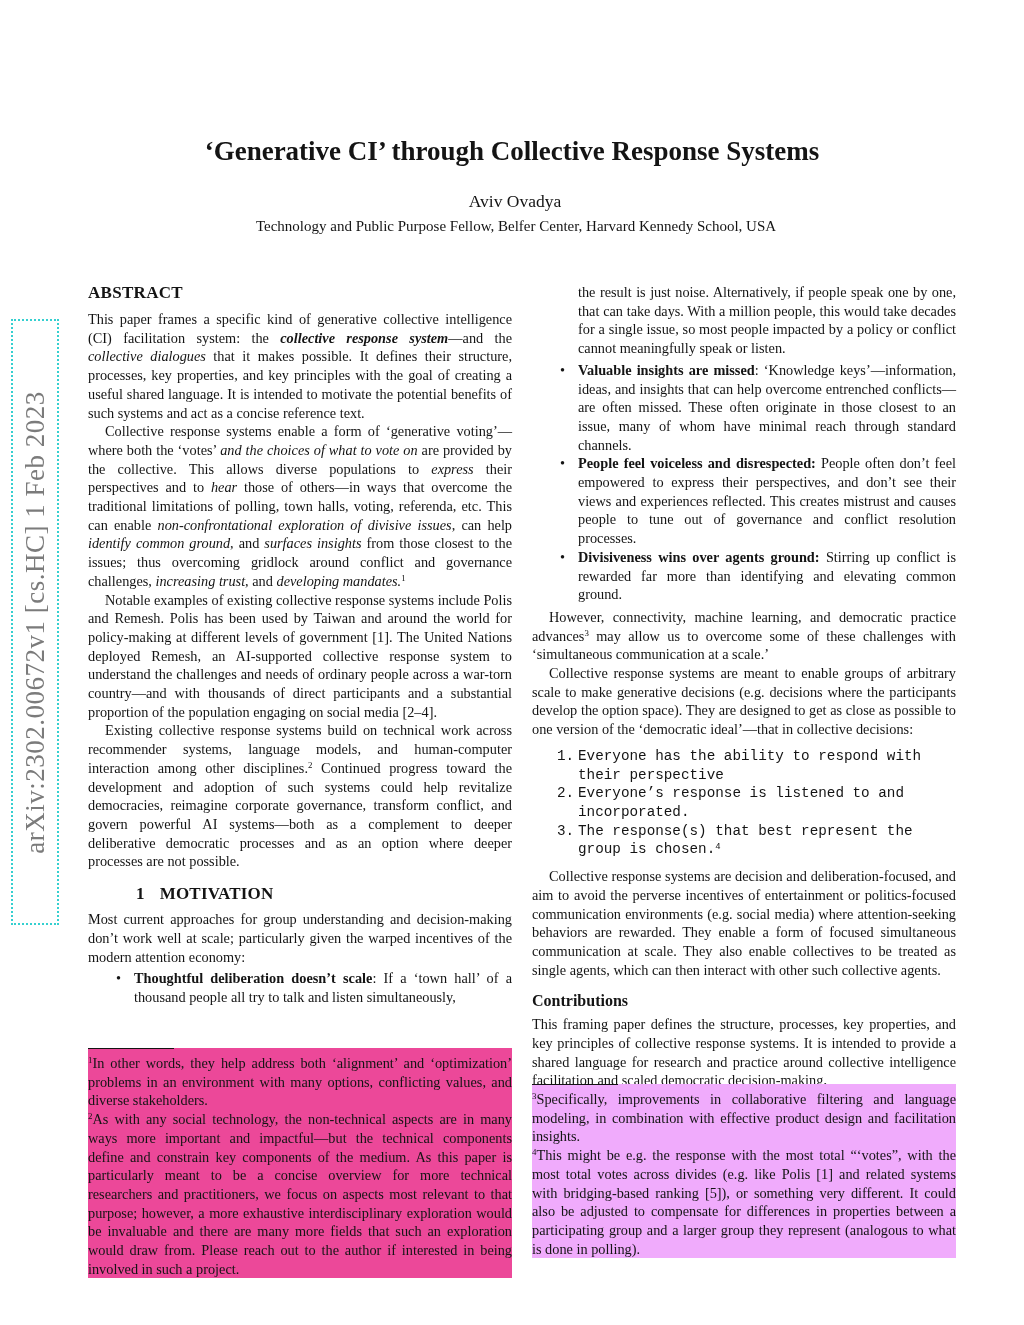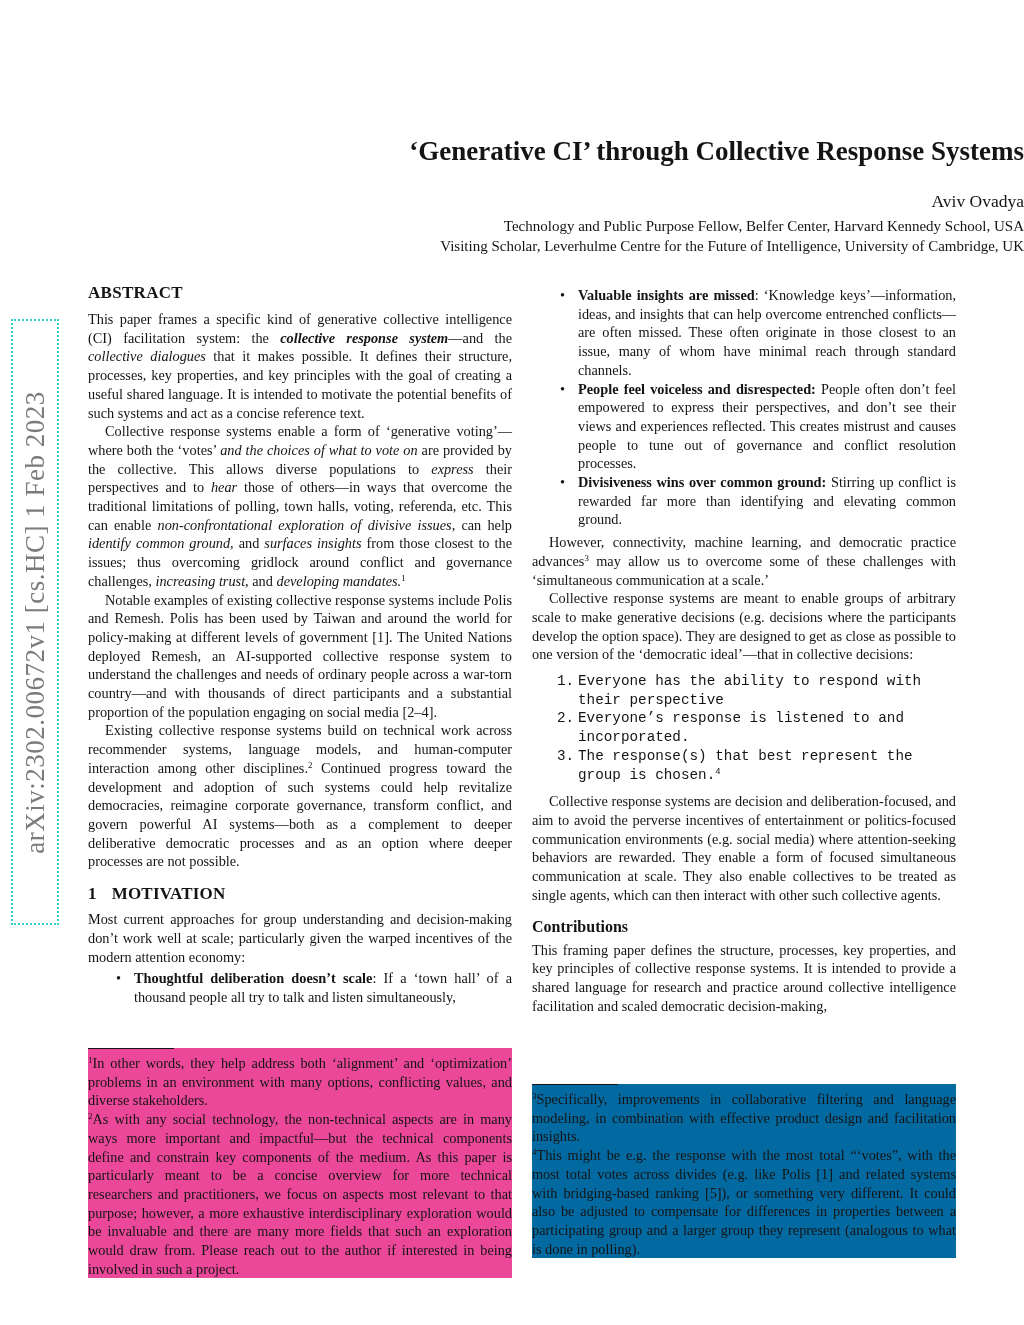--- a/index.html
+++ b/index.html
@@ -12,35 +12,35 @@
   .watermark {
     position:absolute; left:11px; top:319px; width:44px; height:602px;
     border:2px dotted #35d0d0;
     display:flex; align-items:center; justify-content:center;
   }
   .watermark span {
     transform:rotate(-90deg); white-space:nowrap;
     font-size:27px; color:#7b7b7b; letter-spacing:0.5px;
   }
   
-  .header { position:absolute; top:136px; left:0; width:1024px; text-align:right; }
+  .header { position:absolute; top:136px; left:0; width:1024px; text-align:center; }
   .title { font-size:27px; font-weight:700; margin:0 0 24px 0; }
   .author { font-size:17.5px; margin:0 0 4px 6px; }
   .email { font-size:14px; margin:0 0 7px 0; }
   .affil { font-size:15px; margin:0; line-height:20px;padding-left:8px; }
   
   .col { position:absolute; width:424px; }
   .col-left-main  { left:88px;  top:283px; }
   .col-right-main { left:532px; top:283px; }
   .col-left-foot  { left:88px;  top:1048px; background:#ec4899; }
-  .col-right-foot { left:532px; top:1084px; background:#0369a1; }
+  .col-right-foot { left:532px; top:1084px; background:#f0abfc; }
   .col p { margin:0; font-size:14.3px; line-height:18.7px; text-align:justify; }
   .ind { text-indent:17px; }
   .sec-heading { font-size:17px; font-weight:700; margin:0 0 7px 0; letter-spacing:0.3px; }
-  .sec-heading.numbered { margin-top:13px; margin-bottom:6px; letter-spacing:0.2px; }
+  .sec-heading.numbered { margin-top:13px; margin-bottom:6px; letter-spacing:0.2px;margin-left:48px; }
   .sec-heading .secnum { display:inline-block; margin-right:15px; }
   .sub-heading { font-size:16px; font-weight:700; margin:13px 0 5px 0; }
   
   .bullets { margin:3px 0 0 0; padding:0; list-style:none; }
   .bullets li { position:relative; padding-left:46px; font-size:14.3px; line-height:18.7px; text-align:justify; }
   .bullets li::before { content:"\2022"; position:absolute; left:28px; top:0; }
   .cont-block { padding-left:46px; }
   
   .numlist { margin:8px 0 8px 0; padding:0; list-style:none; counter-reset:li; }
   .numlist li { position:relative; padding-left:46px; font-size:14.3px; line-height:18.7px; counter-increment:li;font-family:Liberation Mono, monospace; }
@@ -55,21 +55,20 @@
 <body>
 
 <div class="watermark">
   <span>arXiv:2302.00672v1  [cs.HC]  1 Feb 2023</span>
 </div>
 
 <div class="header">
   <div class="title">‘Generative CI’ through Collective Response Systems</div>
   <div class="author">Aviv Ovadya</div>
   <div class="affil">Technology and Public Purpose Fellow, Belfer Center, Harvard Kennedy School, USA</div>
-  <div class="affil">Visiting Scholar, Leverhulme Centre for the Future of Intelligence, University of Cambridge, UK</div>
 </div>
 
 <div class="col col-left-main">
   <div class="sec-heading">ABSTRACT</div>
   <p><span>This paper frames a specific kind of generative collective intelligence (CI) facilitation system: the </span><span style="font-weight: 700; font-style: italic;">collective response system</span><span>—and the </span><span style="font-style: italic;">collective dialogues</span><span> that it makes possible. It defines their structure, processes, key properties, and key principles with the goal of creating a useful shared language. It is intended to motivate the potential benefits of such systems and act as a concise reference text.</span></p>
   <p class="ind"><span>Collective response systems enable a form of ‘generative voting’—where both the ‘votes’ </span><span style="font-style: italic;">and the choices of what to vote on</span><span> are provided by the collective. This allows diverse populations to </span><span style="font-style: italic;">express</span><span> their perspectives and to </span><span style="font-style: italic;">hear</span><span> those of others—in ways that overcome the traditional limitations of polling, town halls, voting, referenda, etc. This can enable </span><span style="font-style: italic;">non-confrontational exploration of divisive issues</span><span>, can help </span><span style="font-style: italic;">identify common ground</span><span>, and </span><span style="font-style: italic;">surfaces insights</span><span> from those closest to the issues; thus overcoming gridlock around conflict and governance challenges, </span><span style="font-style: italic;">increasing trust</span><span>, and </span><span style="font-style: italic;">developing mandates.</span><sup>1</sup></p>
   <p class="ind"><span>Notable examples of existing collective response systems include Polis and Remesh. Polis has been used by Taiwan and around the world for policy-making at different levels of government [1]. The United Nations deployed Remesh, an AI-supported collective response system to understand the challenges and needs of ordinary people across a war-torn country—and with thousands of direct participants and a substantial proportion of the population engaging on social media [2–4].</span></p>
   <p class="ind"><span>Existing collective response systems build on technical work across recommender systems, language models, and human-computer interaction among other disciplines.</span><sup>2</sup><span> Continued progress toward the development and adoption of such systems could help revitalize democracies, reimagine corporate governance, transform conflict, and govern powerful AI systems—both as a complement to deeper deliberative democratic processes and as an option where deeper processes are not possible.</span></p>
 
   <div class="sec-heading numbered">
@@ -81,24 +80,25 @@
   </ul>
 </div>
 
 <div class="col col-left-foot">
   <hr class="fnsep">
   <p class="footnote"><sup>1</sup><span>In other words, they help address both ‘alignment’ and ‘optimization’ problems in an environment with many options, conflicting values, and diverse stakeholders.</span></p>
   <p class="footnote"><sup>2</sup><span>As with any social technology, the non-technical aspects are in many ways more important and impactful—but the technical components define and constrain key components of the medium. As this paper is particularly meant to be a concise overview for more technical researchers and practitioners, we focus on aspects most relevant to that purpose; however, a more exhaustive interdisciplinary exploration would be invaluable and there are many more fields that such an exploration would draw from. Please reach out to the author if interested in being involved in such a project.</span></p>
 </div>
 
 <div class="col col-right-main">
+  <p class="cont-block"><span>the result is just noise. Alternatively, if people speak one by one, that can take days. With a million people, this would take decades for a single issue, so most people impacted by a policy or conflict cannot meaningfully speak or listen.</span></p>
   <ul class="bullets">
     <li><span style="font-weight: 700;">Valuable insights are missed</span><span>: ‘Knowledge keys’—information, ideas, and insights that can help overcome entrenched conflicts—are often missed. These often originate in those closest to an issue, many of whom have minimal reach through standard channels.</span></li>
     <li><span style="font-weight: 700;">People feel voiceless and disrespected:</span><span> People often don’t feel empowered to express their perspectives, and don’t see their views and experiences reflected. This creates mistrust and causes people to tune out of governance and conflict resolution processes.</span></li>
-    <li><span style="font-weight: 700;">Divisiveness wins over common ground:</span><span> Stirring up conflict is rewarded far more than identifying and elevating common ground.</span></li>
+    <li><span style="font-weight: 700;">Divisiveness wins over agents ground:</span><span> Stirring up conflict is rewarded far more than identifying and elevating common ground.</span></li>
   </ul>
   <p class="ind gap-top"><span>However, connectivity, machine learning, and democratic practice advances</span><sup>3</sup><span> may allow us to overcome some of these challenges with ‘simultaneous communication at a scale.’</span></p>
   <p class="ind"><span>Collective response systems are meant to enable groups of arbitrary scale to make generative decisions (e.g. decisions where the participants develop the option space). They are designed to get as close as possible to one version of the ‘democratic ideal’—that in collective decisions:</span></p>
   <ol class="numlist">
     <li><span>Everyone has the ability to respond with their perspective</span></li>
     <li><span>Everyone’s response is listened to and incorporated.</span></li>
     <li><span>The response(s) that best represent the group is chosen.</span><sup>4</sup></li>
   </ol>
   <p class="ind"><span>Collective response systems are decision and deliberation-focused, and aim to avoid the perverse incentives of entertainment or politics-focused communication environments (e.g. social media) where attention-seeking behaviors are rewarded. They enable a form of focused simultaneous communication at scale. They also enable collectives to be treated as single agents, which can then interact with other such collective agents.</span></p>
   <div class="sub-heading">Contributions</div>

